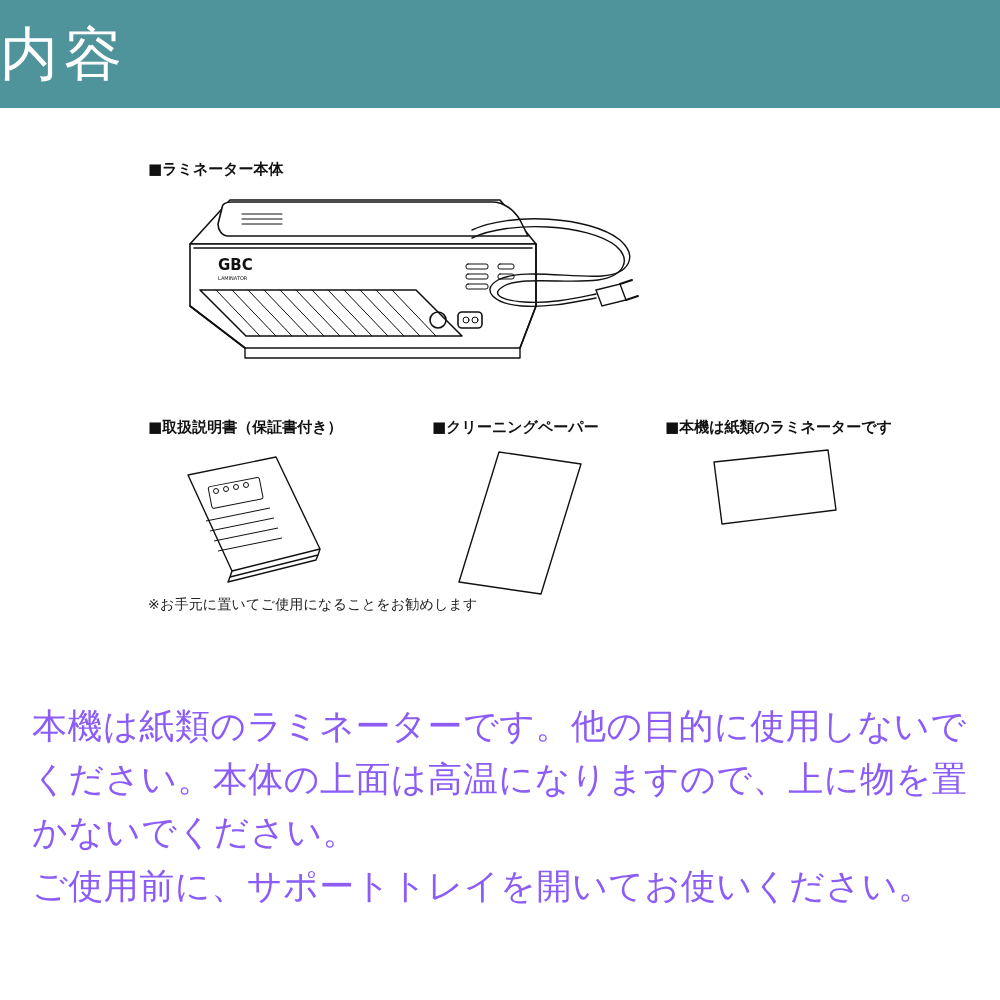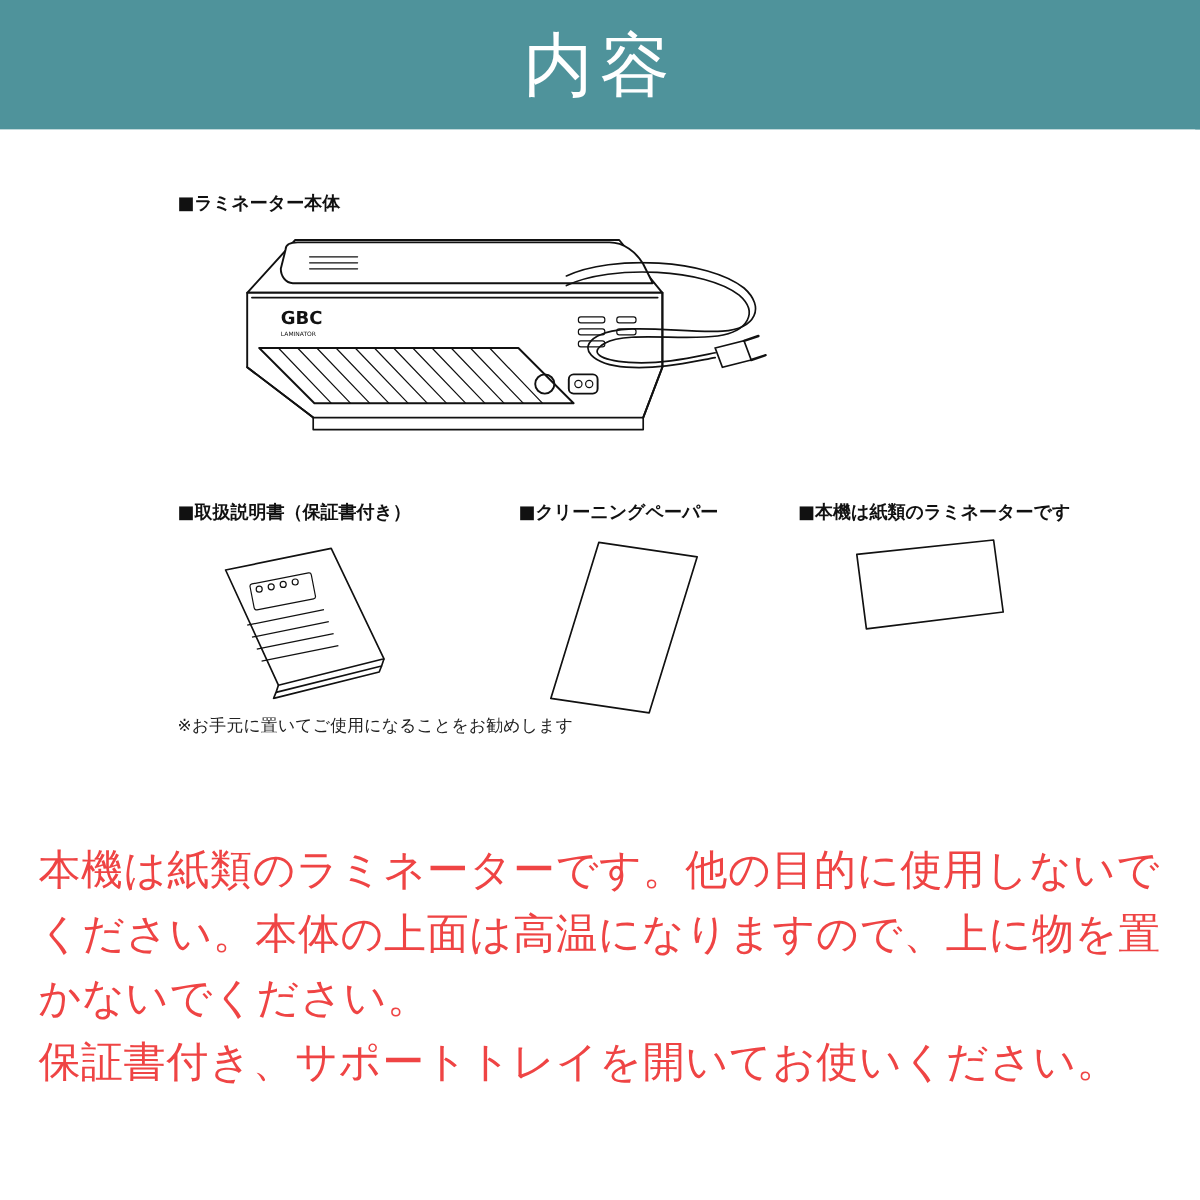--- a/index.html
+++ b/index.html
@@ -19,21 +19,21 @@
   
   .header-band {
     position: absolute;
     left: 0;
     top: 0;
     width: 1000px;
     height: 108px;
     background: #4f939b;
     display: flex;
     align-items: center;
-    justify-content: center;
+    justify-content: flex-start;
   }
   .header-title {
     color: #ffffff;
     font-size: 58px;
     font-weight: 400;
     letter-spacing: 6px;
     line-height: 1;
     font-family: "DejaVu Sans", sans-serif;
   }
 
@@ -67,21 +67,21 @@
     top: 488px;
     font-size: 14px;
     color: #222;
     letter-spacing: 0.2px;
     font-family: "DejaVu Sans", sans-serif;
   }
 
   
   .lam-wrap {
     position: absolute;
-    left: 186px;
+    left: 170px;
     top: 78px;
     width: 500px;
     height: 215px;
   }
   .cord-wrap {
     position: absolute;
     left: 470px;
     top: 110px;
     width: 190px;
     height: 110px;
@@ -111,21 +111,21 @@
   }
 
   
   .body-text {
     position: absolute;
     left: 32px;
     top: 700px;
     width: 944px;
     font-size: 35px;
     line-height: 1.52;
-    color: #ef4444;
+    color: #8b5cf6;
     letter-spacing: 0.5px;
     font-family: "DejaVu Sans", sans-serif;
   }
   .body-text p { margin: 0; }
 
   
   .page-edge {
     position: absolute;
     left: 0;
     bottom: 0;
@@ -246,16 +246,16 @@
     <svg viewBox="0 0 130 100" width="130" height="100" fill="none" stroke="#111" stroke-width="1.4" stroke-linejoin="round">
       <path d="M4 14 L118 2 L126 62 L12 76 Z" fill="#ffffff"></path>
     </svg>
   </div>
 
   <div class="footnote">※お手元に置いてご使用になることをお勧めします</div>
 </div>
 
 <div class="body-text">
   <p>本機は紙類のラミネーターです。他の目的に使用しないでください。本体の上面は高温になりますので、上に物を置かないでください。</p>
-  <p>保証書付き、サポートトレイを開いてお使いください。</p>
+  <p>ご使用前に、サポートトレイを開いてお使いください。</p>
 </div>
 
 <div class="page-edge"></div>
 
 </body></html>

